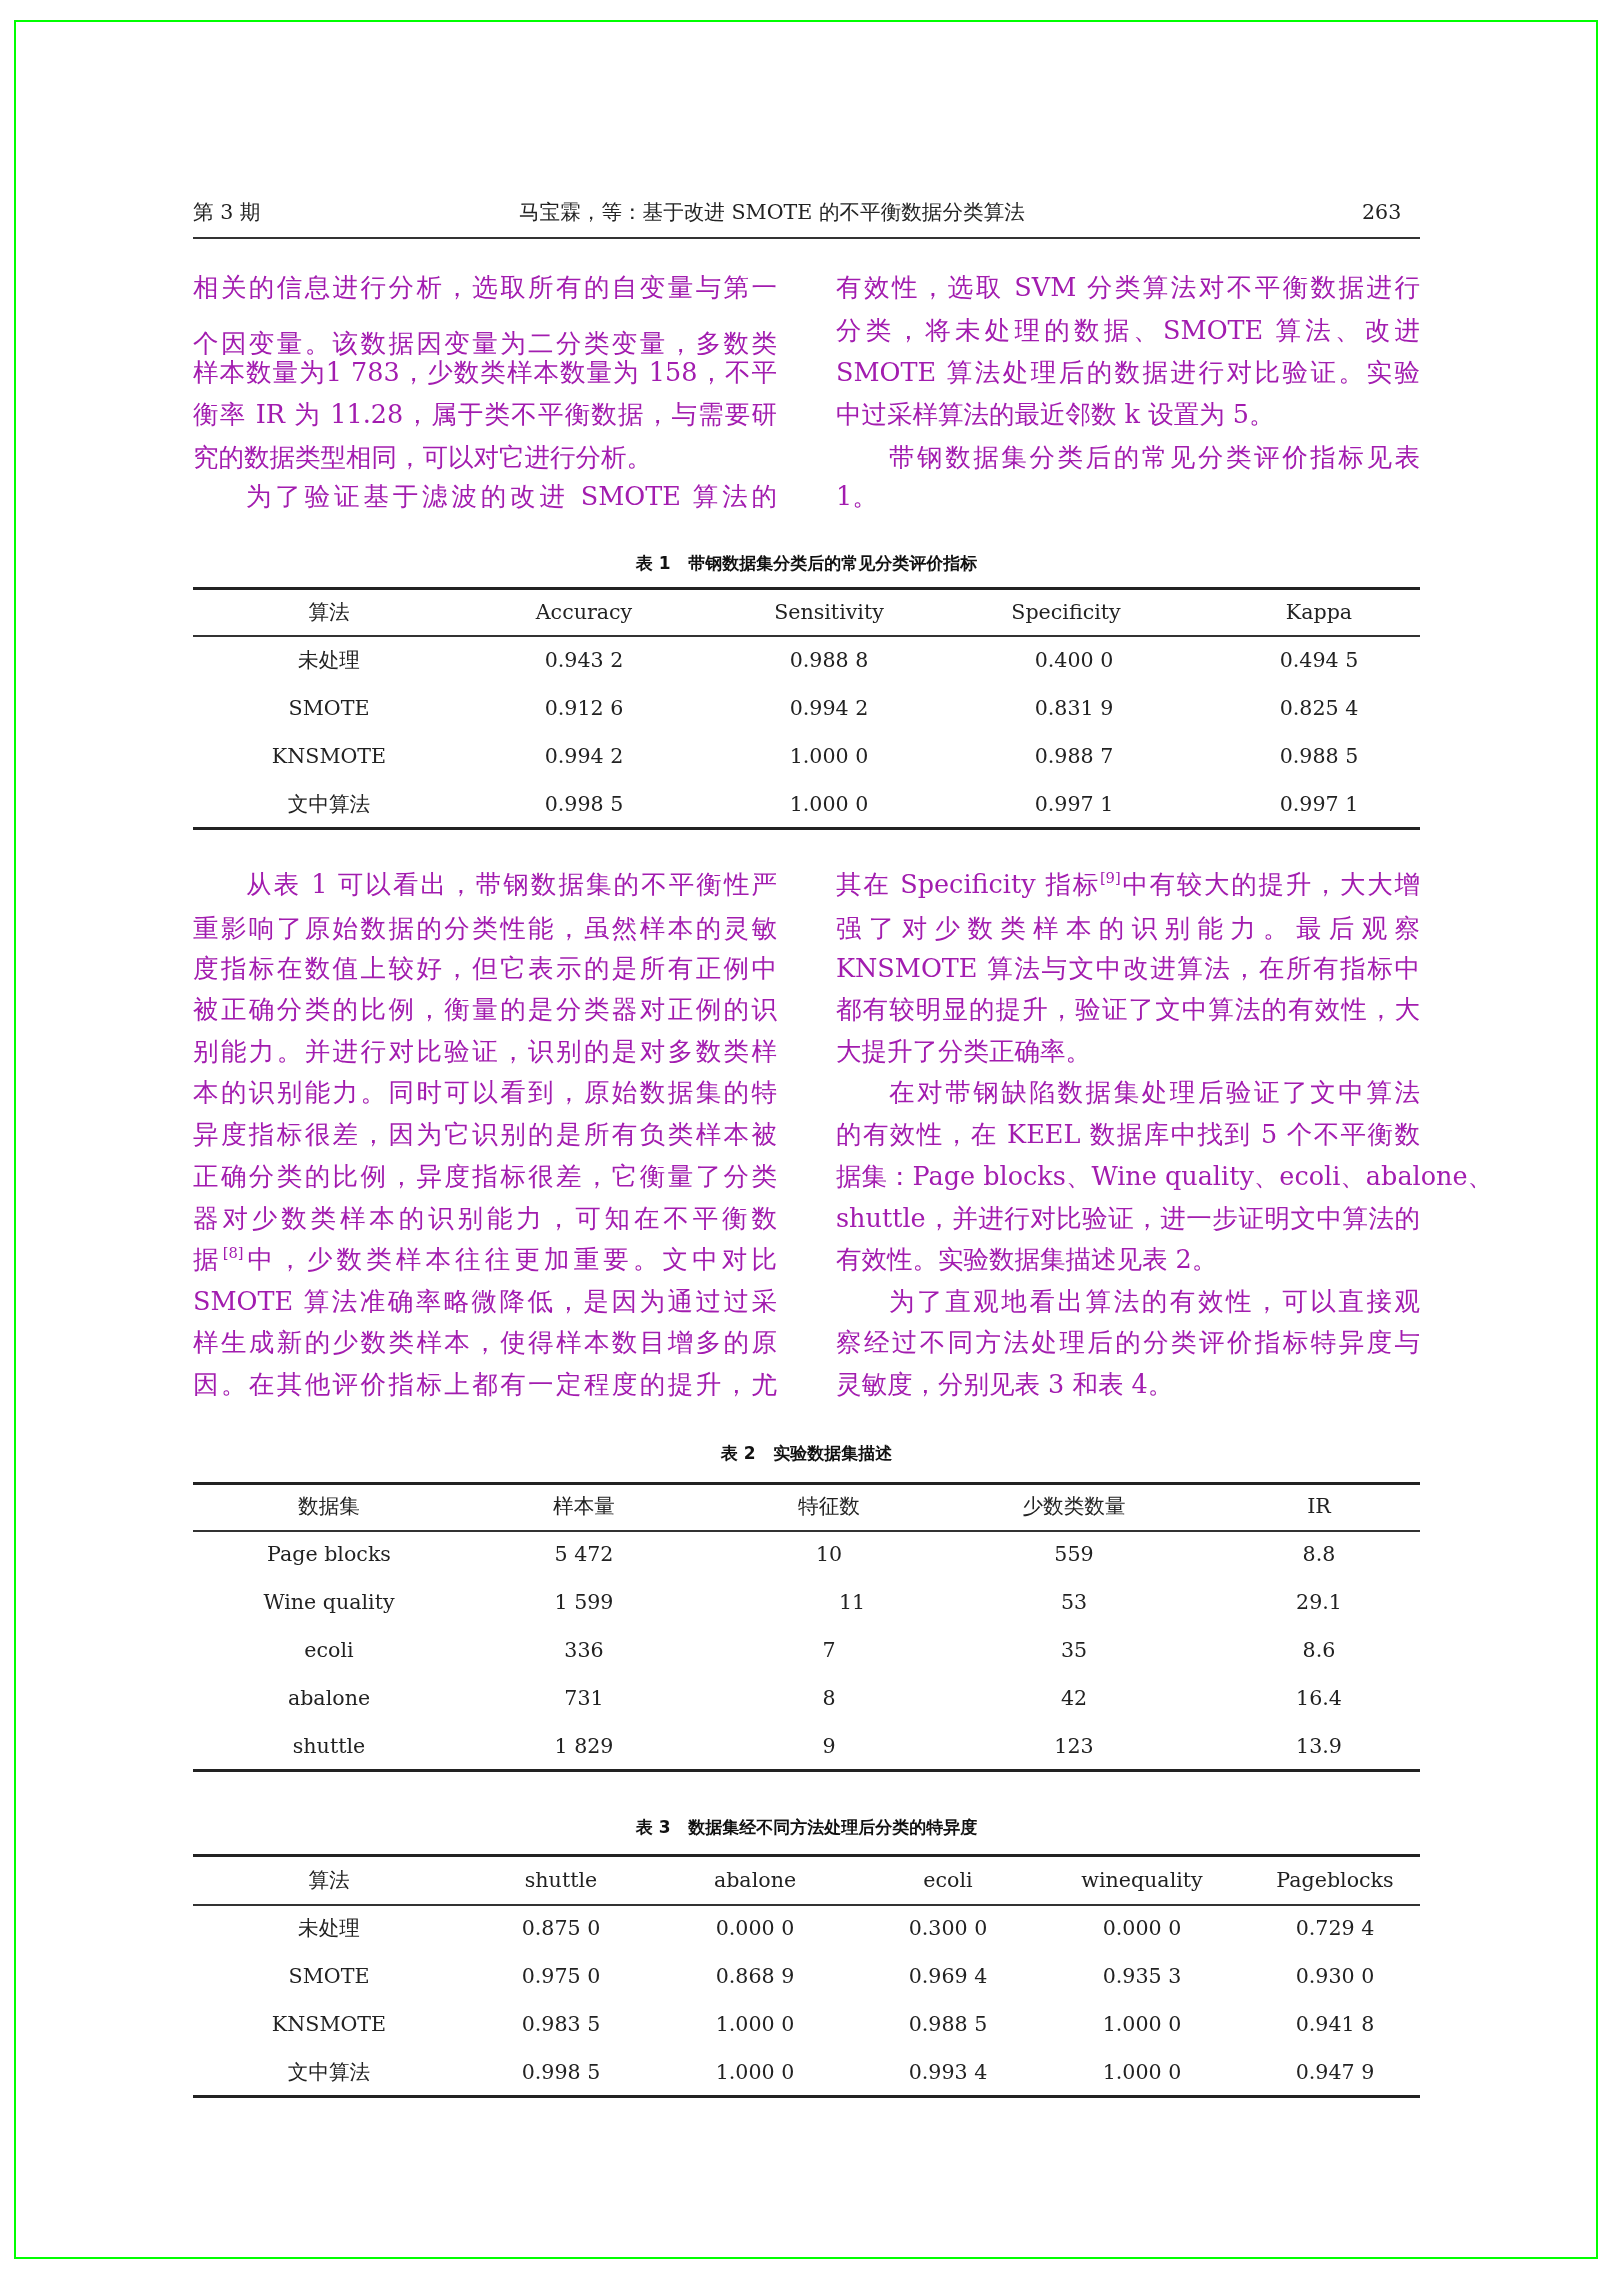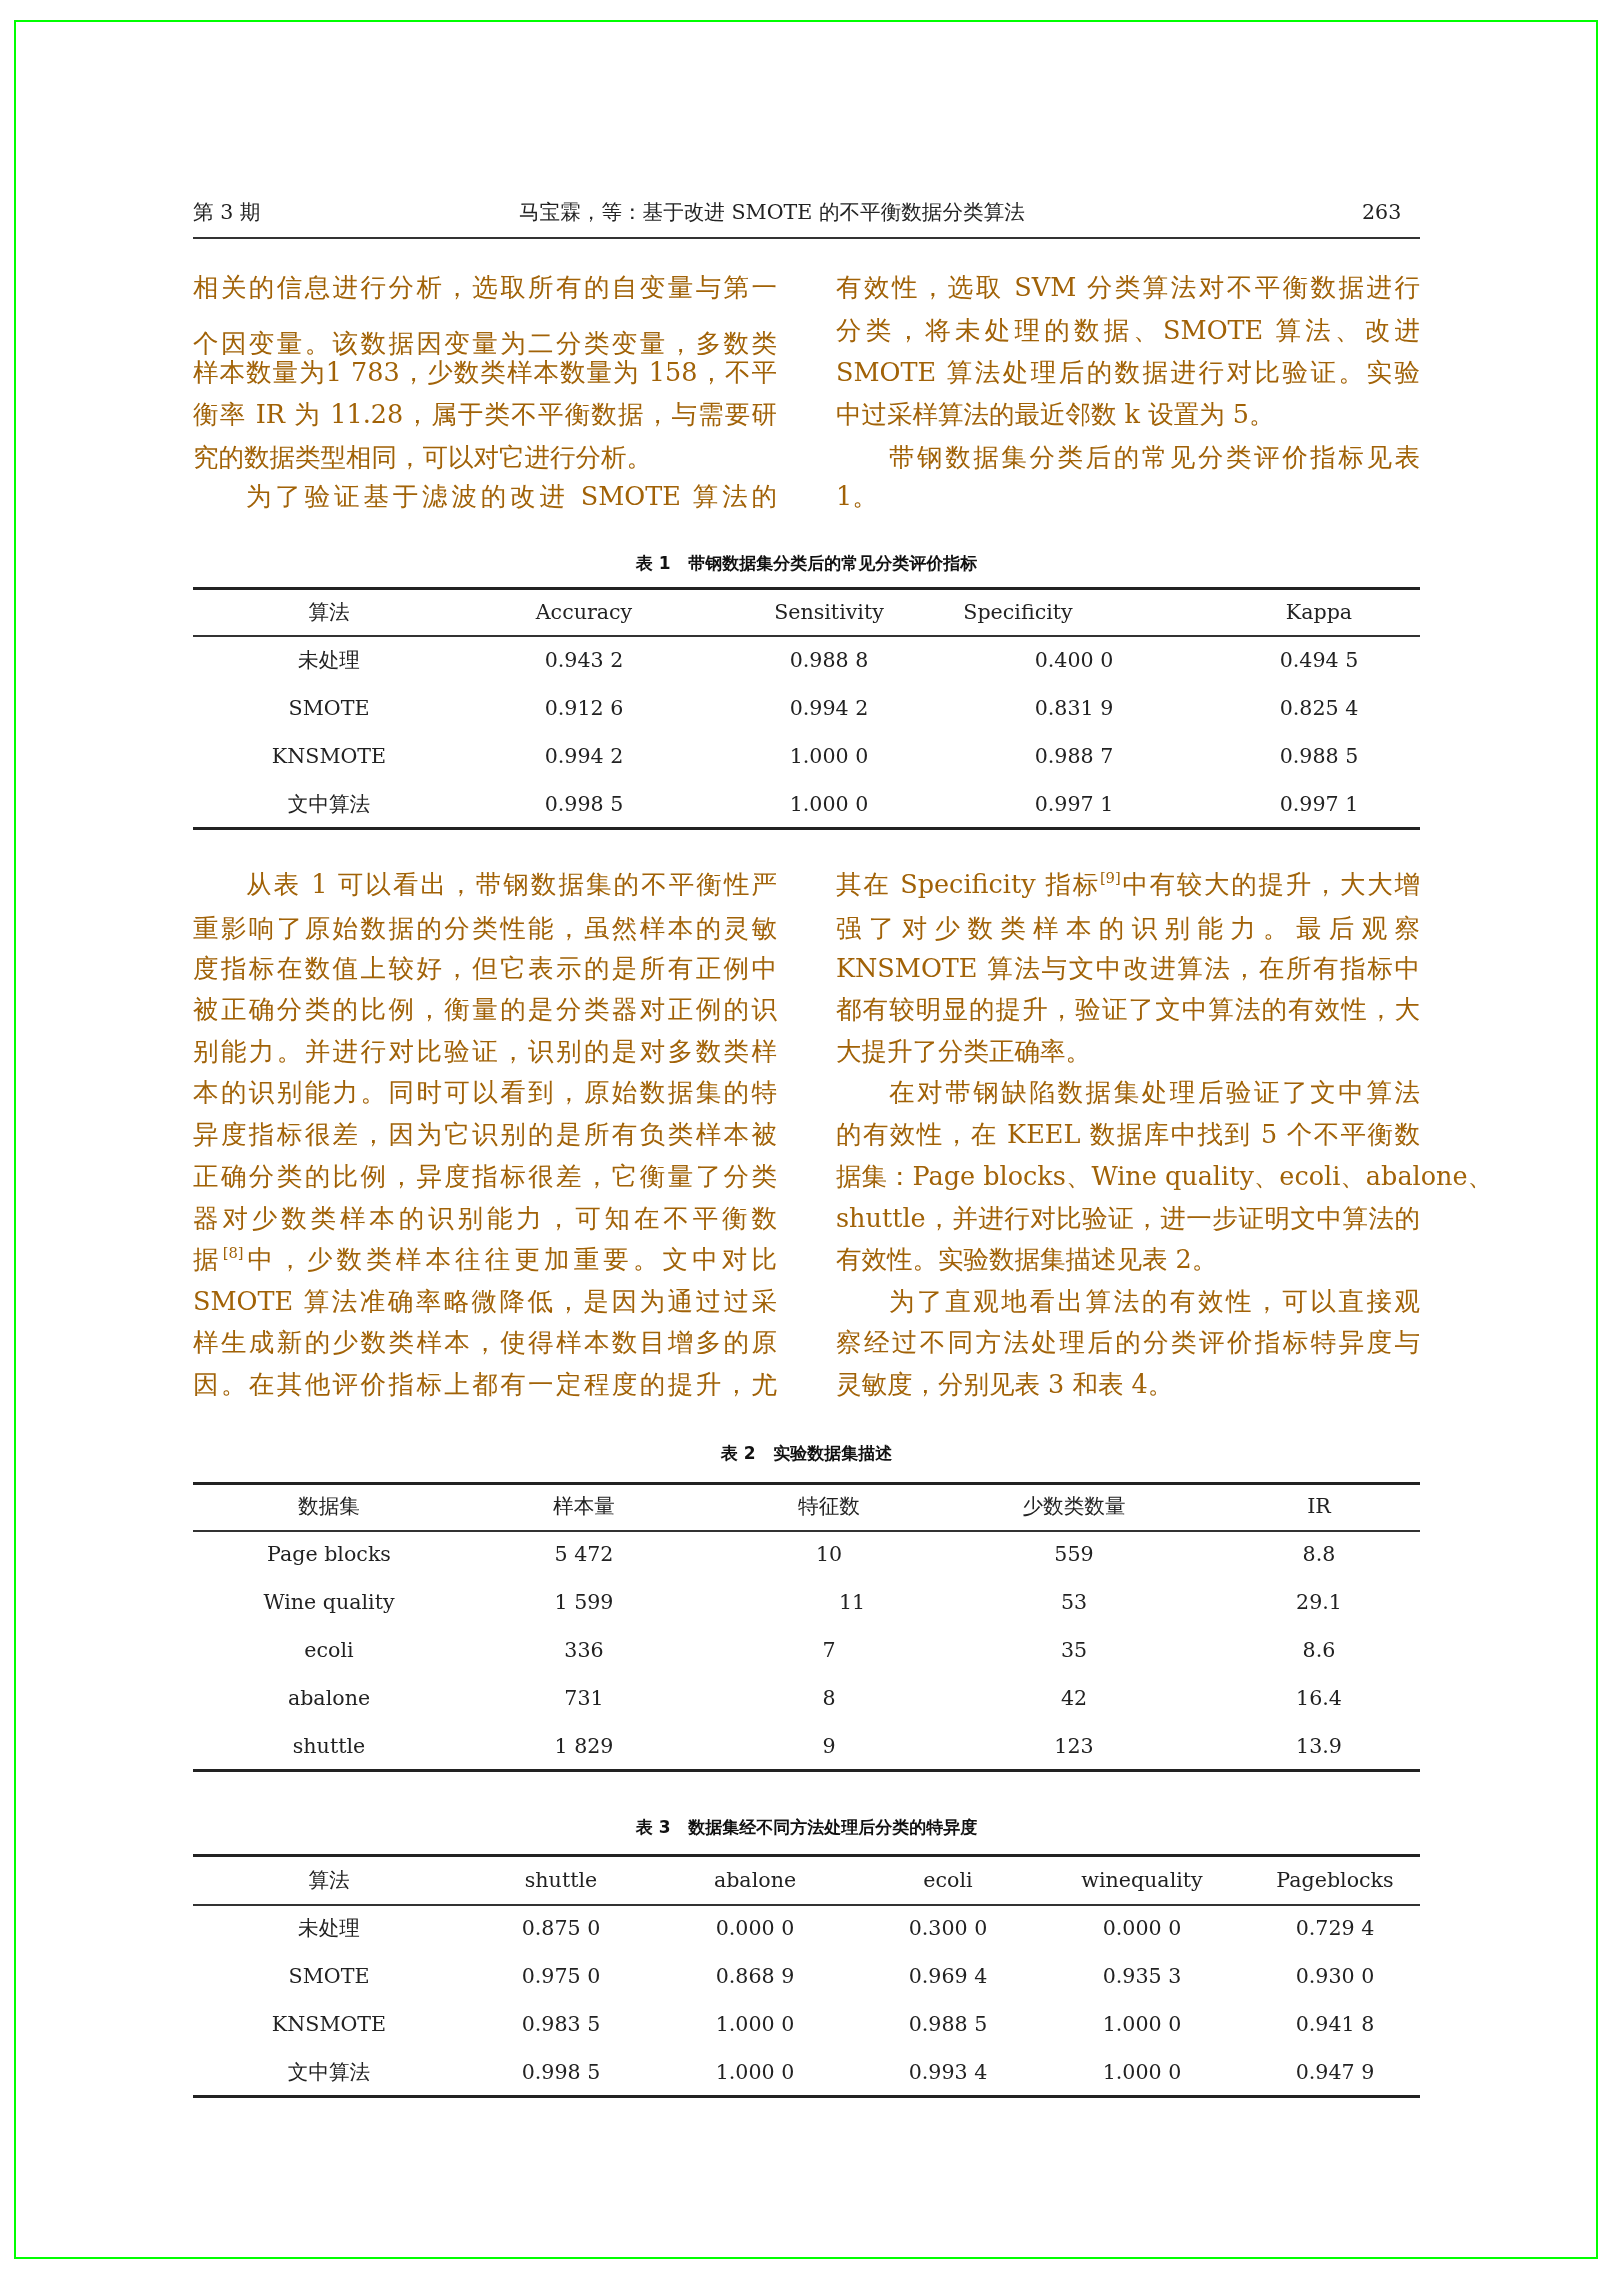--- a/index.html
+++ b/index.html
@@ -3,21 +3,21 @@
 <meta charset="utf-8">
 <style>
   html, body { margin: 0; padding: 0; background: #ffffff; }
   body { width: 1620px; height: 2282px; position: relative; overflow: hidden;
          font-family: "DejaVu Serif", "Liberation Serif", serif; color: #1a1a1a; }
   .frame { position: absolute; left: 13.7px; top: 19.6px; width: 1580px; height: 2235px;
            border: 2.9px solid #00ff00; box-sizing: content-box; }
   .hdr { position: absolute; top: 199px; font-size: 20.6px; line-height: 27.4px; color: #222; }
   .hdr-rule { position: absolute; left: 193px; width: 1227px; top: 237px; height: 2px; background: #333; }
   .line { position: absolute; height: 35px; line-height: 35px; font-size: 25.5px;
-          white-space: nowrap; text-align: justify; text-align-last: justify; color: #a16207; }
+          white-space: nowrap; text-align: justify; text-align-last: justify; color: #a21caf; }
   .line.last { text-align-last: left; }
   .col-l { left: 193px; width: 584px; }
   .col-r { left: 836px; width: 584px; }
   .indent { padding-left: 53px; box-sizing: border-box; }
   sup { font-size: 14.7px; vertical-align: 9.8px; line-height: 0; }
   .tcap { position: absolute; left: 193px; width: 1227px; text-align: center; font-size: 17px;
           font-weight: bold; font-family: "DejaVu Sans", "Liberation Sans", sans-serif; color: #111;
           line-height: 27.4px; height: 27.4px; }
   .tcap .num { margin-right: 17.6px; }
   .rule { position: absolute; left: 193px; width: 1227px; background: #222; }
@@ -52,21 +52,21 @@
 
 <div class="tcap" style="top:550px;">
   <span class="num">表 1</span><span>带钢数据集分类后的常见分类评价指标</span>
 </div>
 <div class="rule thick" style="top:587px;"></div>
 <div class="rule thin" style="top:635px;"></div>
 <div id="table1-cells">
     <div class="cell" style="left: 329px; top: 598px;">算法</div>
     <div class="cell" style="left: 584px; top: 598px;">Accuracy</div>
     <div class="cell" style="left: 829px; top: 598px;">Sensitivity</div>
-    <div class="cell" style="left: 1018px; top: 598px; text-align: center;">Specificity</div>
+    <div class="cell" style="left: 1066px; top: 598px; text-align: center;">Specificity</div>
     <div class="cell" style="left: 1319px; top: 598px;">Kappa</div>
     <div class="cell" style="left: 329px; top: 646px;">未处理</div>
     <div class="cell" style="left: 584px; top: 646px;">0.943 2</div>
     <div class="cell" style="left: 829px; top: 646px;">0.988 8</div>
     <div class="cell" style="left: 1074px; top: 646px;">0.400 0</div>
     <div class="cell" style="left: 1319px; top: 646px;">0.494 5</div>
     <div class="cell" style="left: 329px; top: 694px;">SMOTE</div>
     <div class="cell" style="left: 584px; top: 694px;">0.912 6</div>
     <div class="cell" style="left: 829px; top: 694px;">0.994 2</div>
     <div class="cell" style="left: 1074px; top: 694px;">0.831 9</div>

